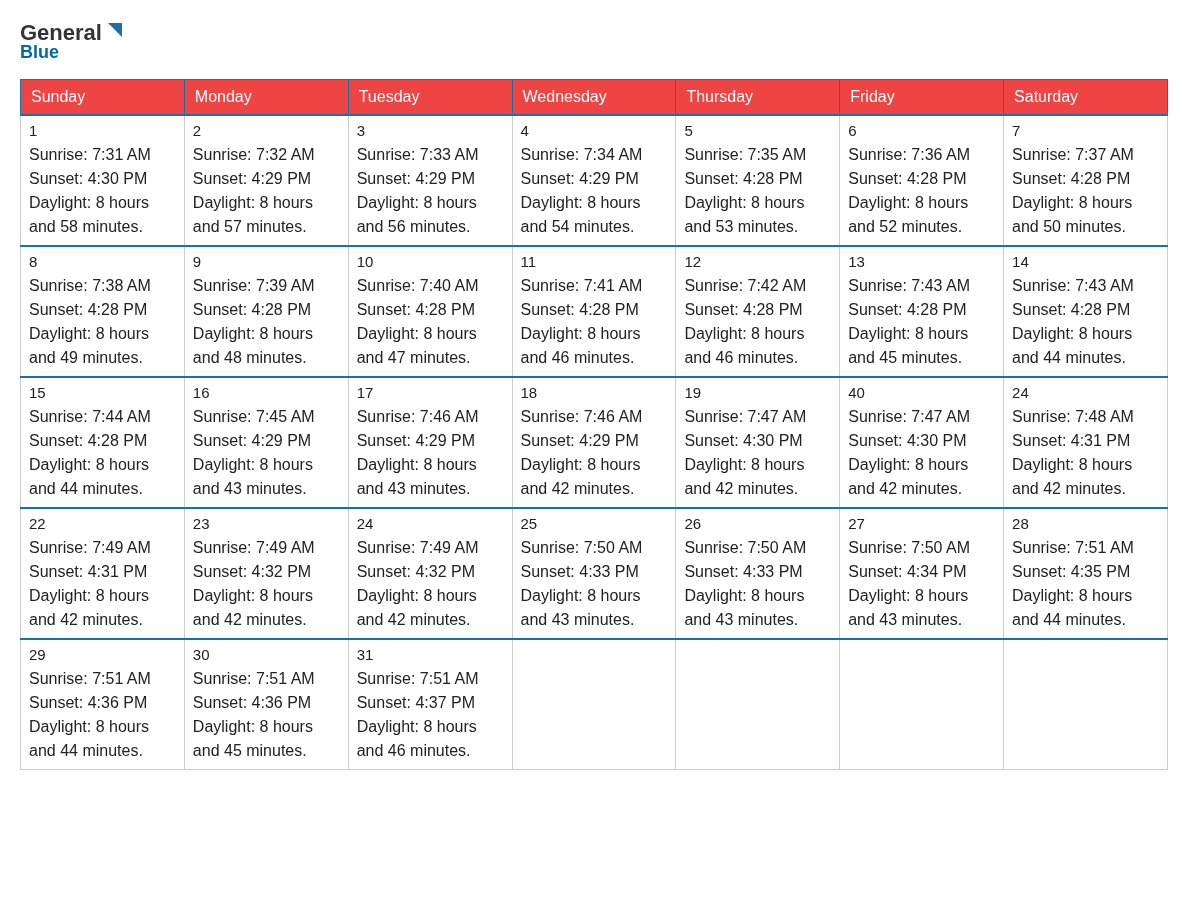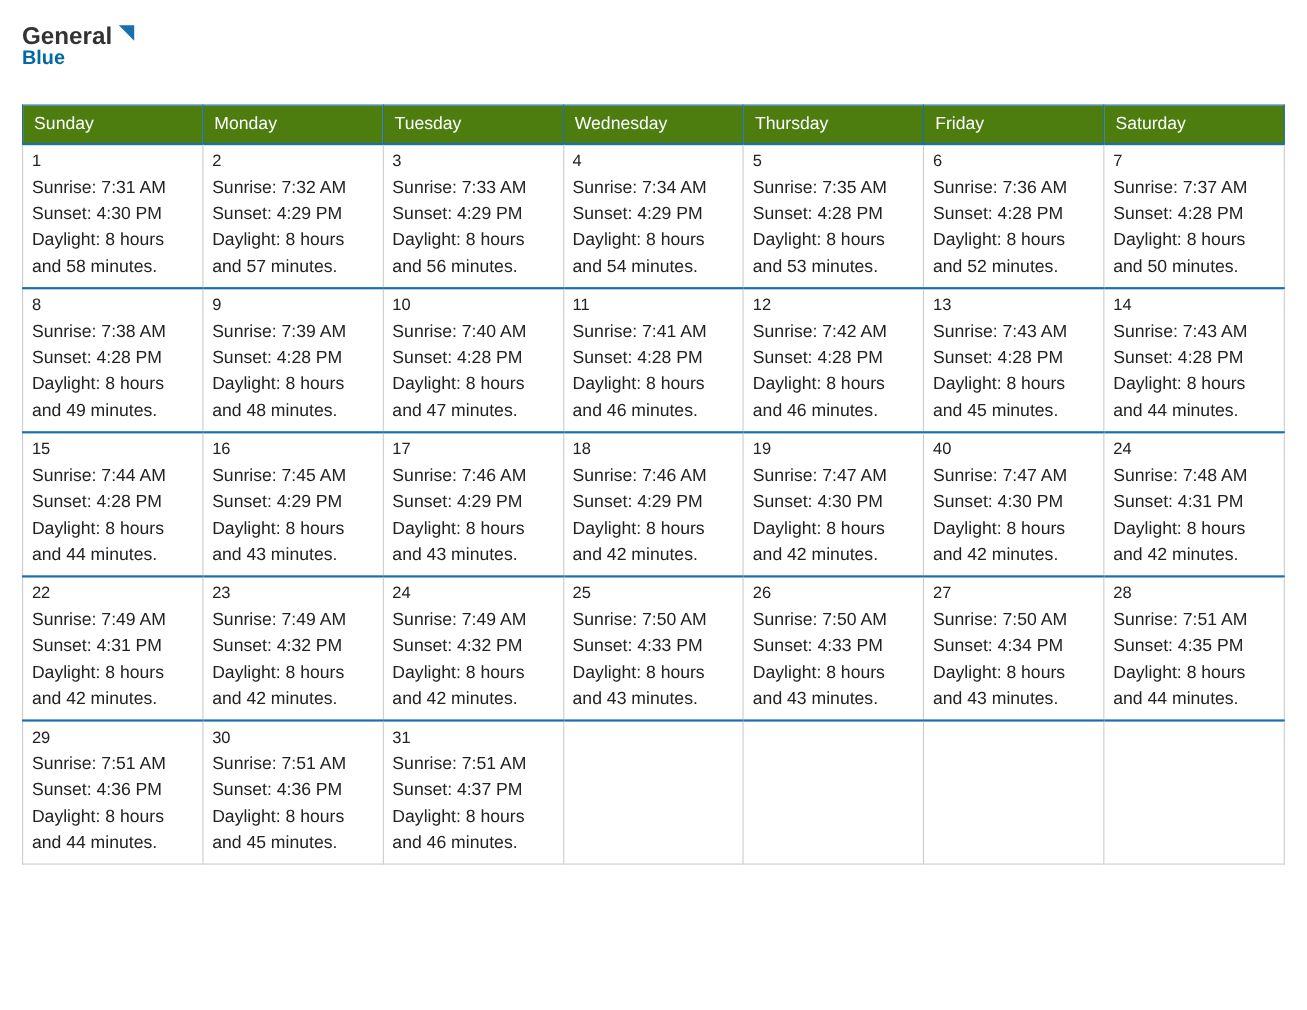--- a/index.html
+++ b/index.html
@@ -7,21 +7,21 @@
       font-family: Arial, sans-serif;
       background: #fff;
       padding: 20px;
       width: 1188px;
       min-height: 918px;
     }
     .header {
       display: flex;
       justify-content: space-between;
       align-items: flex-start;
-      margin-bottom: 32px;
+      margin-bottom: 16px;
     }
     .logo {
       display: flex;
       flex-direction: column;
       align-items: flex-start;
     }
     .logo-text {
       font-size: 22px;
       font-weight: bold;
       color: #333;
@@ -43,21 +43,21 @@
     .location {
       font-size: 20px;
       color: #444;
       margin-top: 4px;
     }
     .calendar {
       width: 100%;
       border-collapse: collapse;
     }
     .calendar th {
-      background-color: #4d7c0f;
+      background-color: #ef4444;
       color: #fff;
       font-size: 16px;
       font-weight: normal;
       padding: 8px 10px;
       text-align: left;
       border: 1px solid #1a6fad;
     }
     .calendar td {
       vertical-align: top;
       padding: 6px 8px;

